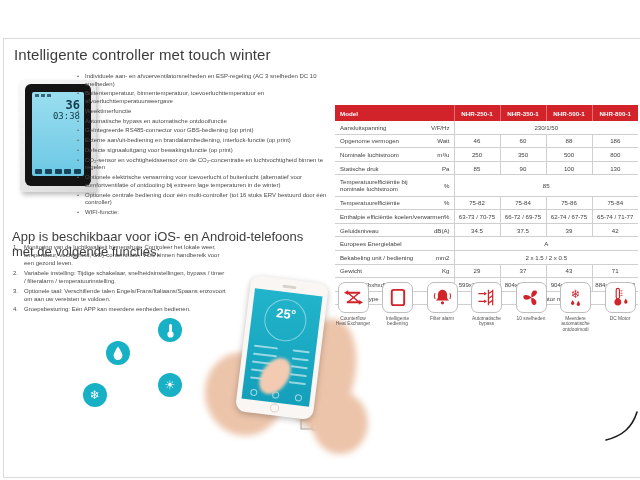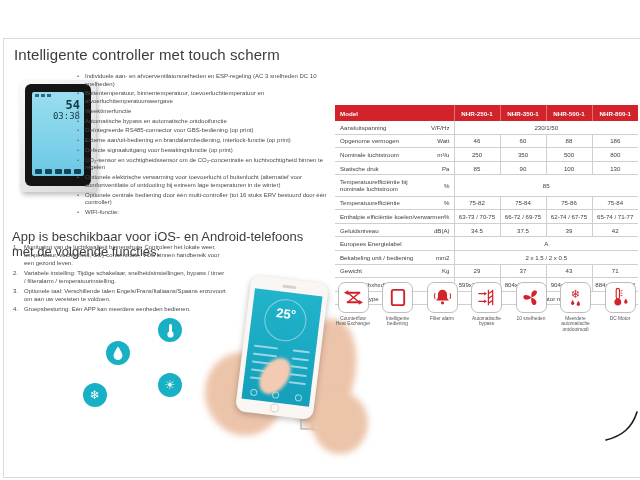--- a/index.html
+++ b/index.html
@@ -79,31 +79,31 @@
   .icons{position:absolute;left:335px;top:282px;width:303px;display:flex;justify-content:space-between;z-index:2;}
   .icon-cell{width:36px;display:flex;flex-direction:column;align-items:center;}
   .icon-box{width:29px;height:29px;border:1px solid #bdbdbd;border-radius:7px;background:#fff;
             display:flex;align-items:center;justify-content:center;}
   .icon-label{margin-top:2.5px;font-size:4.8px;line-height:1.25;color:#555;text-align:center;}
 </style>
 </head>
 <body>
 
 <div class="frame"></div>
-<div class="title">Intelligente controller met touch scherm</div>
+<div class="title">Intelligente controller met touch winter</div>
 
 <div class="device">
   <div class="bezel">
     <div class="screen">
       <div class="statusrow">
           <i></i>
           <i></i>
           <i></i>
         </div>
-      <div class="temp">54</div>
+      <div class="temp">36</div>
       <div class="time">03:38</div>
       <div class="keys">
           <i></i>
           <i></i>
           <i></i>
           <i></i>
           <i></i>
         </div>
     </div>
   </div>

